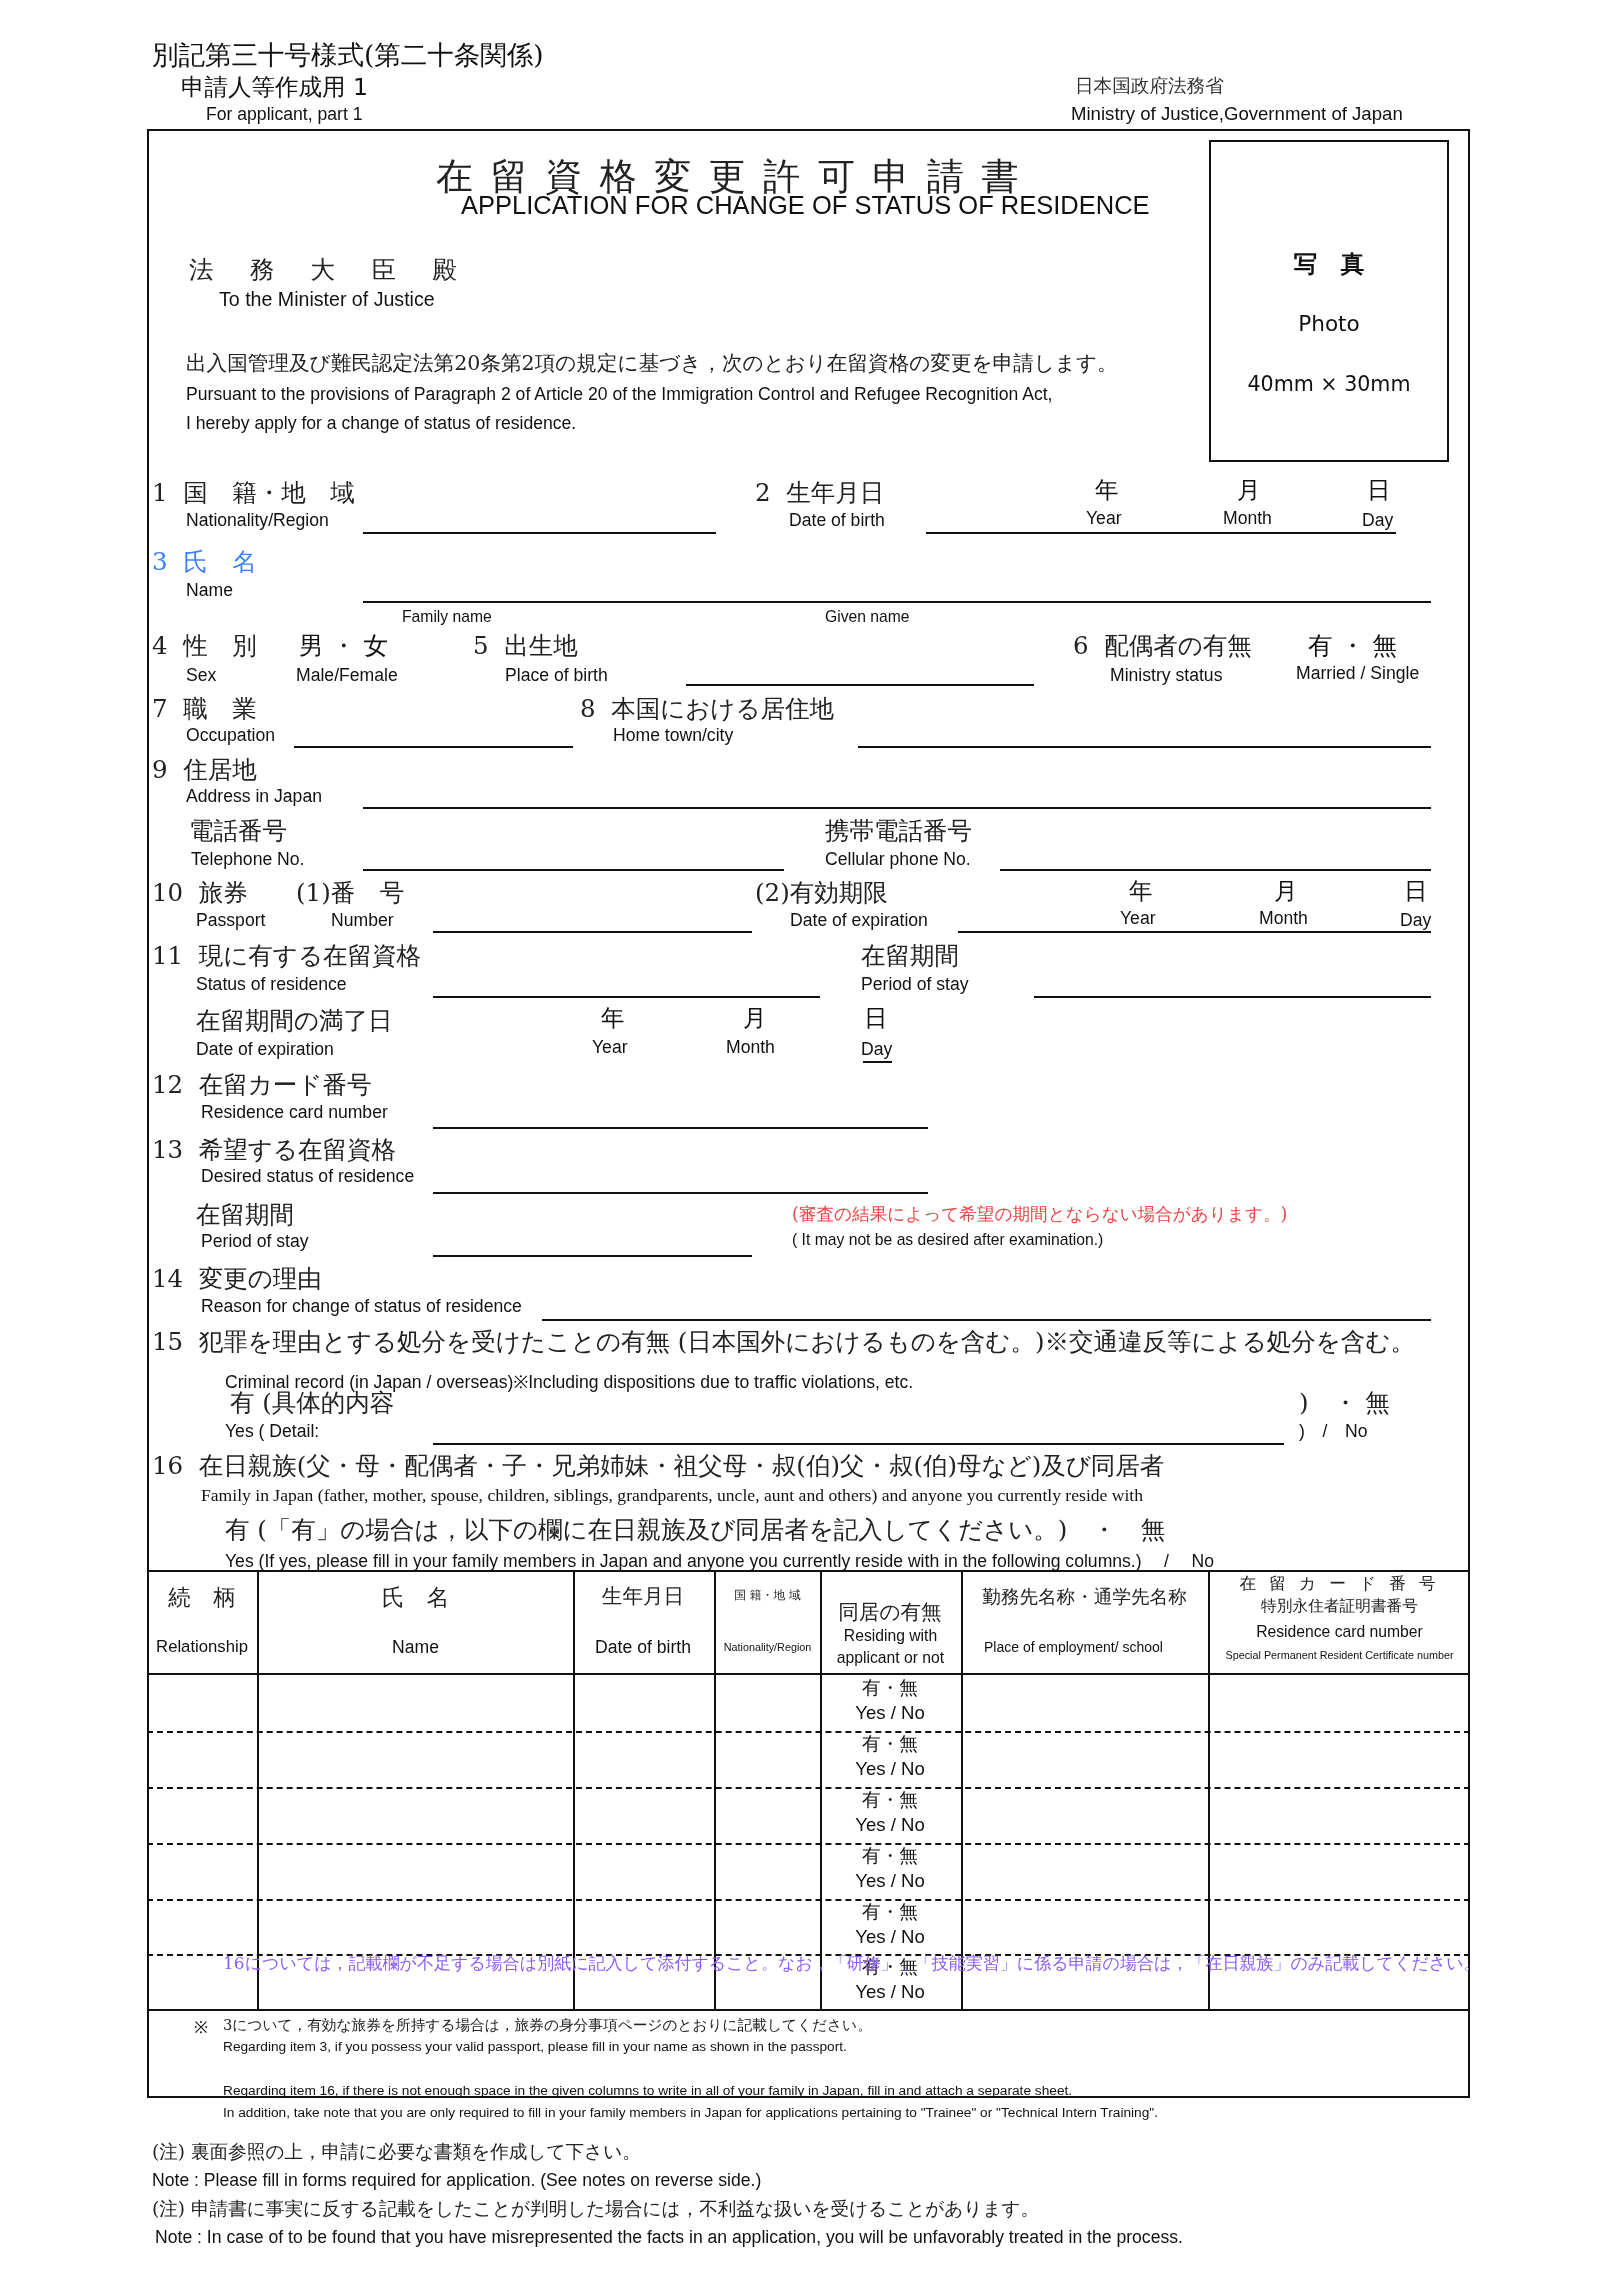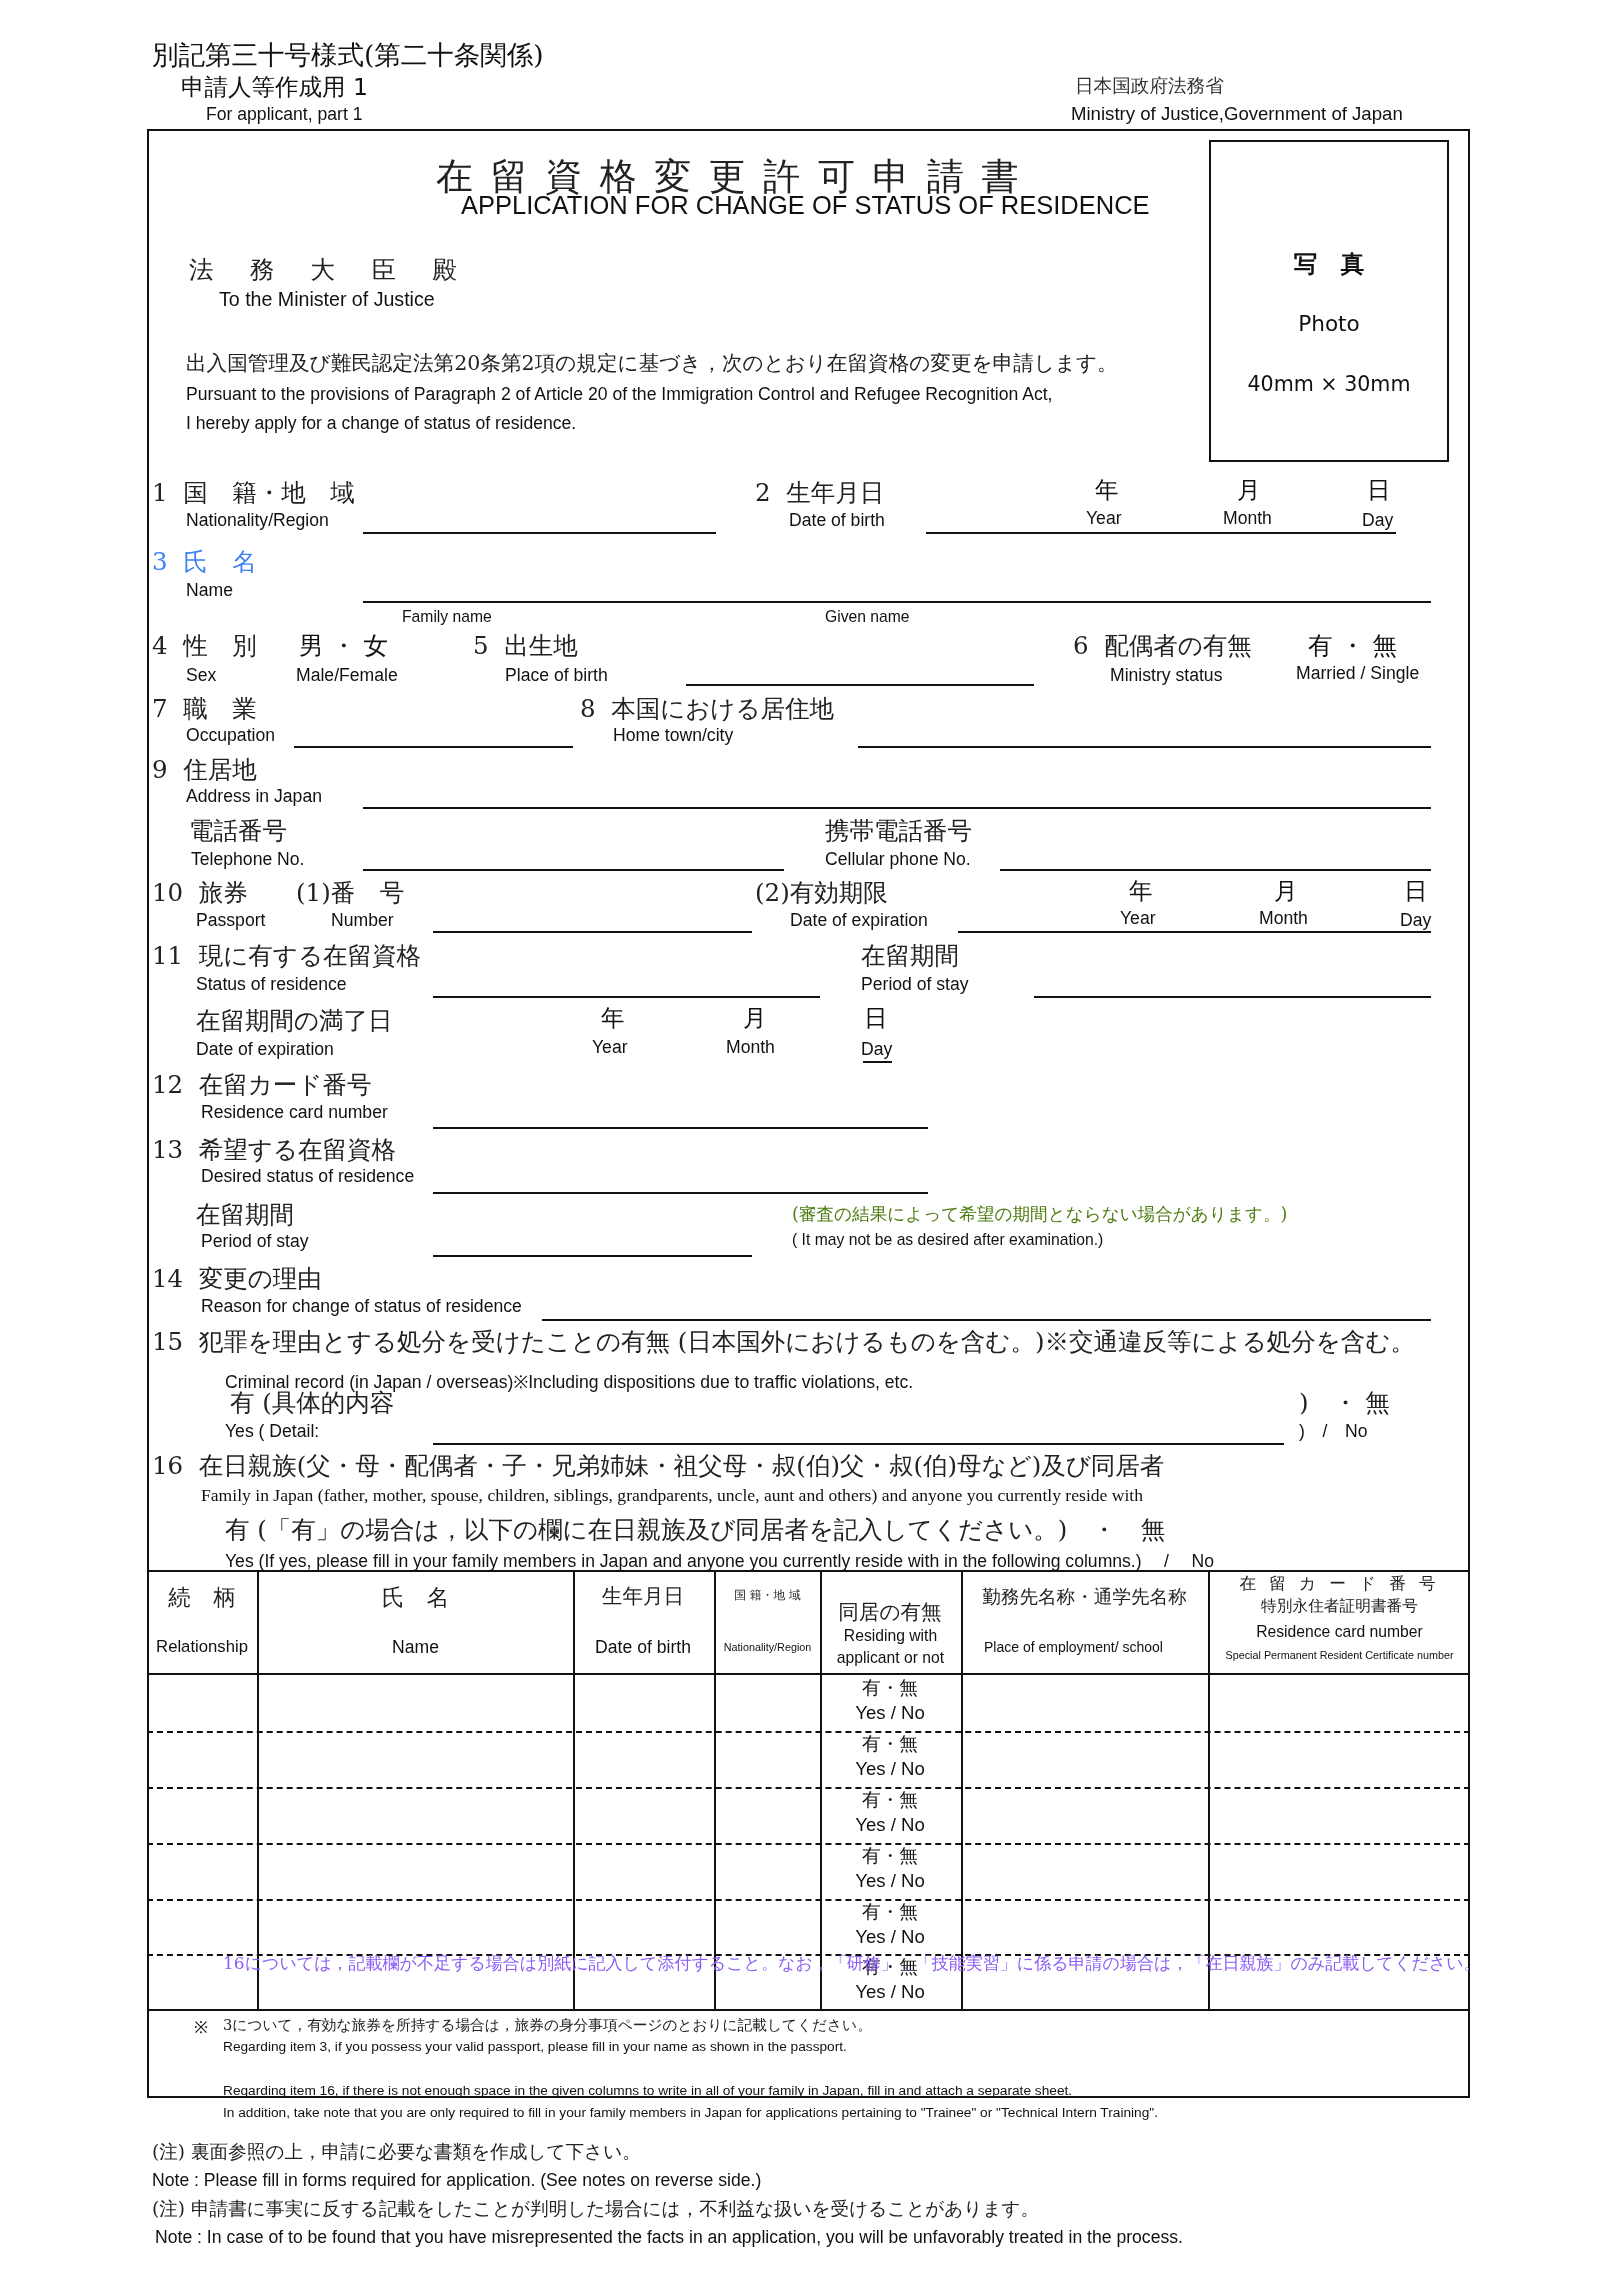--- a/index.html
+++ b/index.html
@@ -151,21 +151,21 @@
 
 <div class="abs jp" style="left:152px;top:1133px;font-size:24.5px;color:#222;"><span>13</span>&nbsp; <span>希望する在留資格</span></div>
 <div class="abs en" style="left:201px;top:1166px;font-size:17.6px;">Desired status of residence</div>
 <input class="blank" style="left: 433px; top: 1160px; width: 495px; height: 31px;">
 <div class="line" style="left:433px;top:1192px;width:495px;"></div>
 
 <div class="abs jp" style="left:196px;top:1198px;font-size:24.5px;color:#222;">在留期間</div>
 <div class="abs en" style="left:201px;top:1231px;font-size:17.6px;">Period of stay</div>
 <input class="blank" style="left: 433px; top: 1223px; width: 319px; height: 31px;">
 <div class="line" style="left:433px;top:1255px;width:319px;"></div>
-<div class="abs jp" style="left:792px;top:1202px;font-size:17.6px;color:#4d7c0f;">(審査の結果によって希望の期間とならない場合があります。)</div>
+<div class="abs jp" style="left:792px;top:1202px;font-size:17.6px;color:#ef4444;">(審査の結果によって希望の期間とならない場合があります。)</div>
 <div class="abs en" style="left:792px;top:1231px;font-size:15.7px;">( It may not be as desired after examination.)</div>
 
 <div class="abs jp" style="left:152px;top:1262px;font-size:24.5px;color:#222;"><span>14</span>&nbsp; <span>変更の理由</span></div>
 <div class="abs en" style="left:201px;top:1296px;font-size:17.6px;">Reason for change of status of residence</div>
 <input class="blank" style="left: 542px; top: 1290px; width: 889px; height: 31px;">
 <div class="line" style="left:542px;top:1319px;width:889px;"></div>
 
 <div class="abs jp" style="left:152px;top:1325px;font-size:24.5px;color:#222;"><span>15</span>&nbsp; <span>犯罪を理由とする処分を受けたことの有無 (日本国外におけるものを含む。)※交通違反等による処分を含む。</span></div>
 <div class="abs en" style="left:225px;top:1360px;font-size:17.6px;margin-top:9px;">Criminal record (in Japan / overseas)※Including dispositions due to traffic violations, etc.</div>
 <div class="abs jp" style="left:230px;top:1386px;font-size:24.5px;color:#222;">有 (具体的内容</div>

